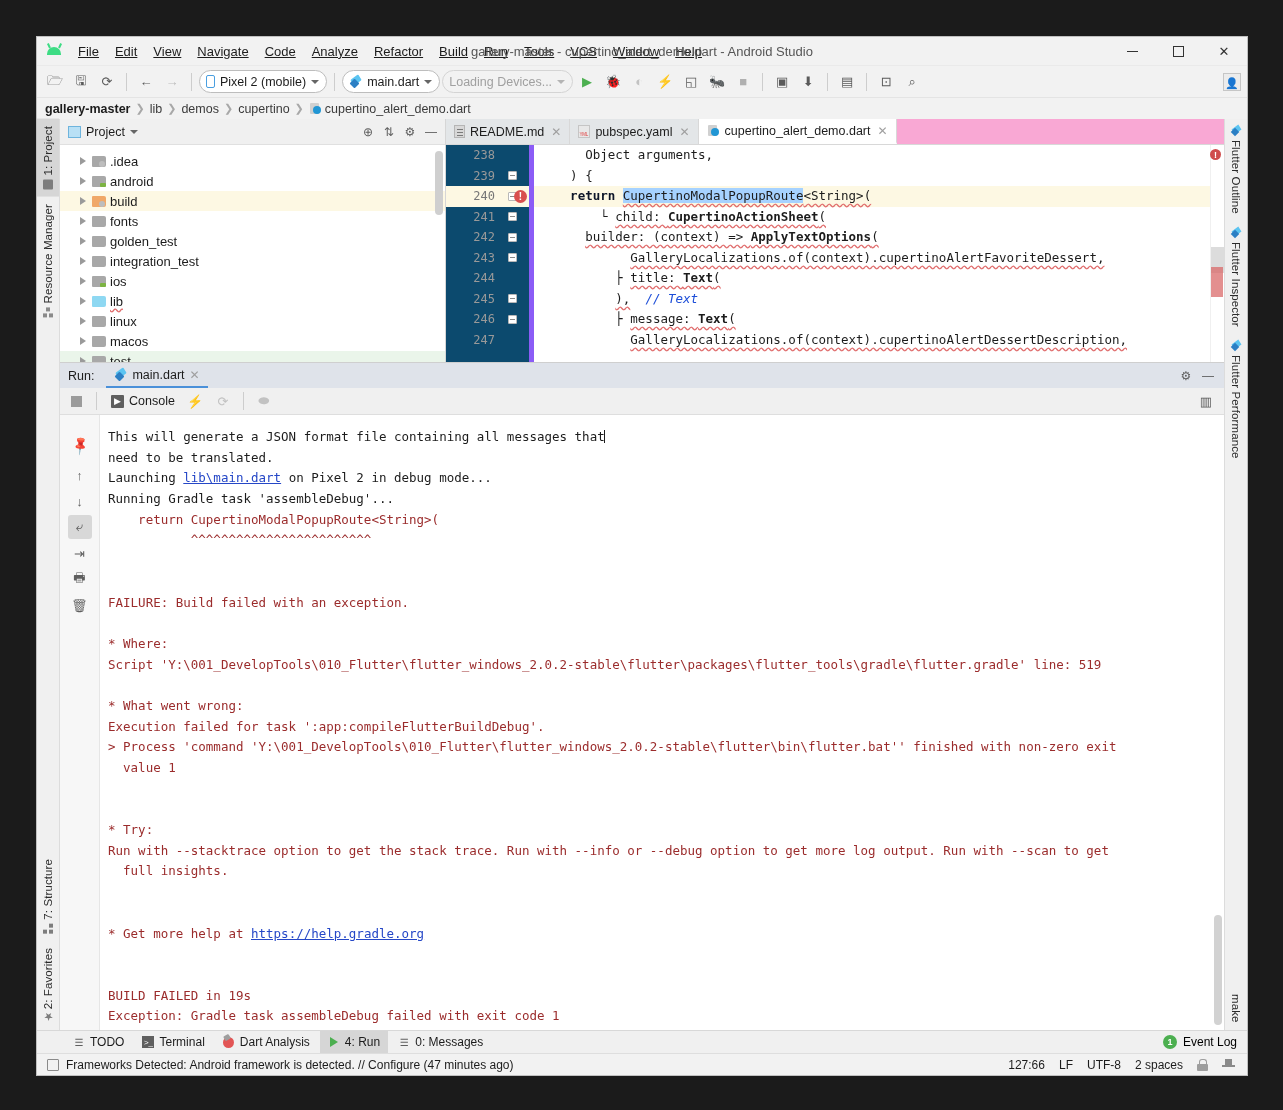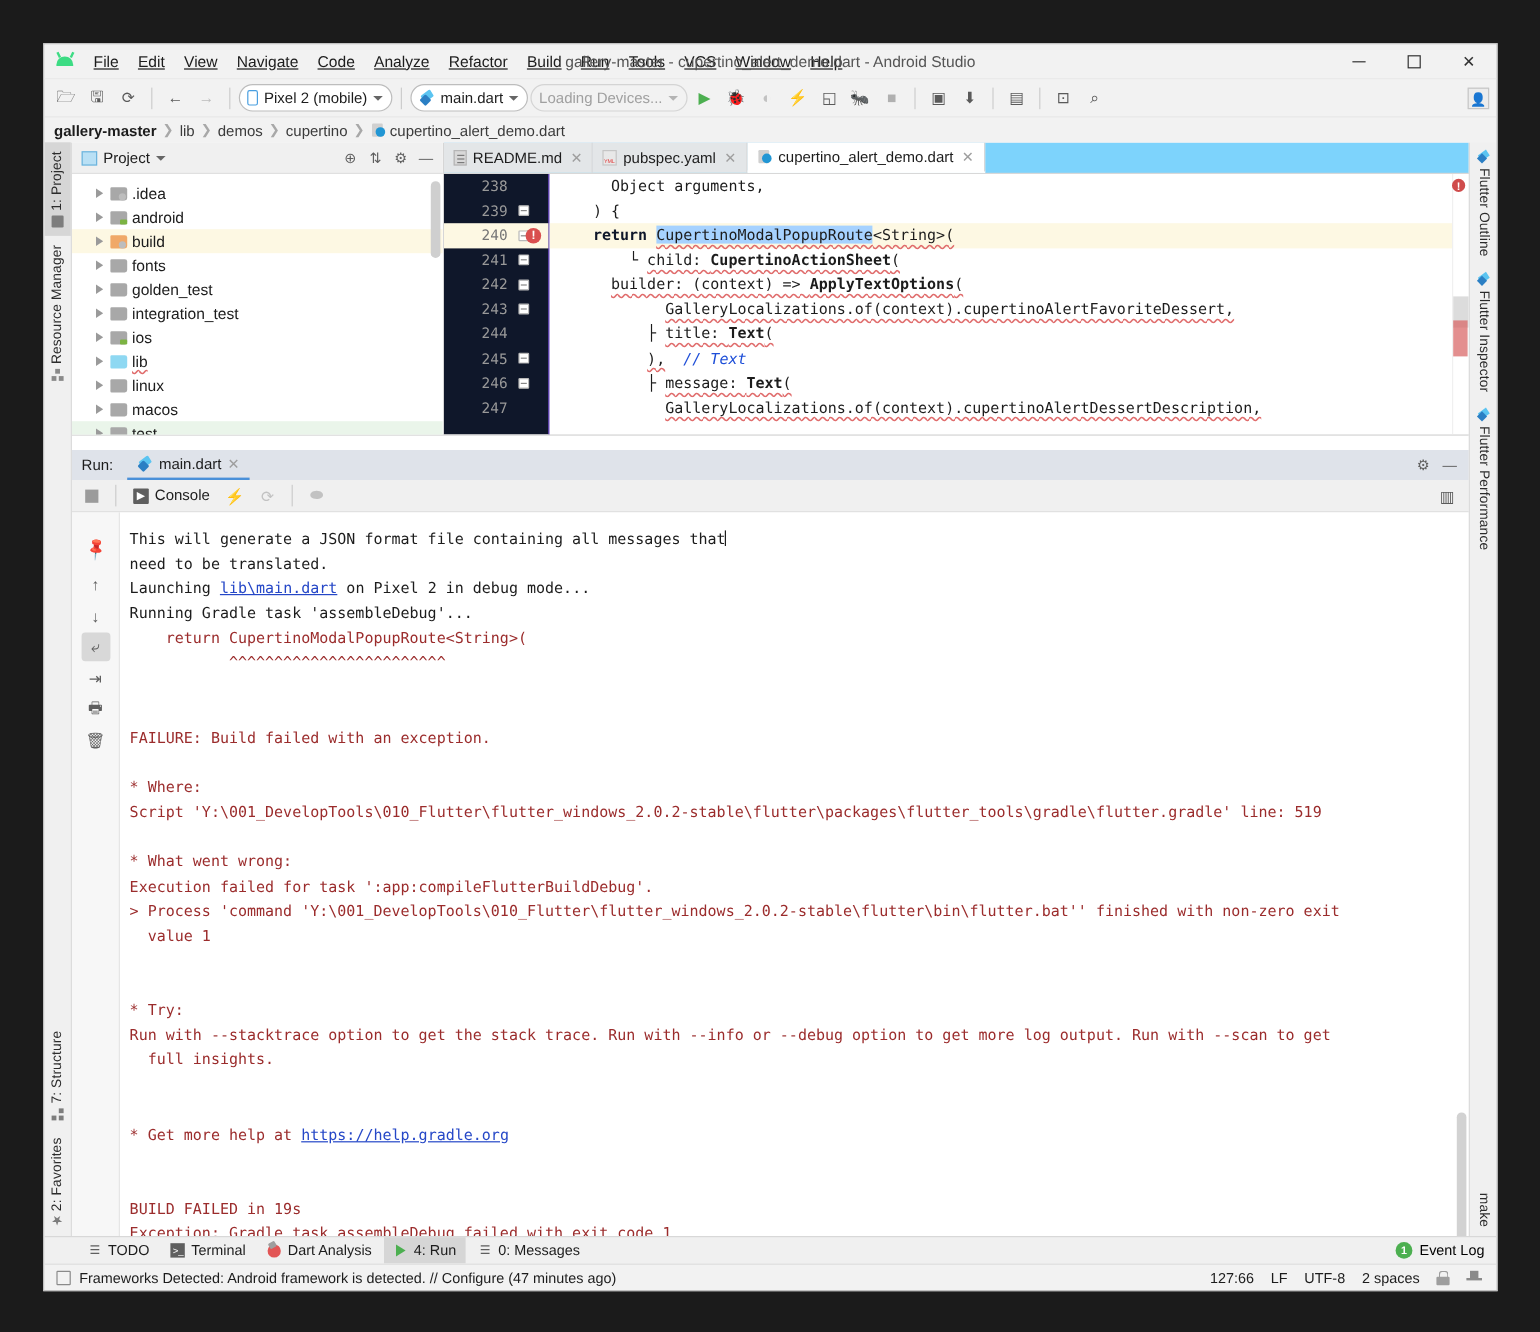--- a/index.html
+++ b/index.html
@@ -151,21 +151,21 @@
   .mini.star { color: #7d7d7d; font-size: 11px; line-height: 10px; }
   .mini.fl { position: relative; }
   .mini.fl::before { content:""; position:absolute; left:2px; top:0; width:7px;height:7px;
       background:#5bc4f1; transform: skewX(-20deg) rotate(45deg); }
   .mini.fl::after { content:""; position:absolute; left:1px; top:3px; width:6px;height:6px;
       background:#2b7fc4; transform: rotate(45deg); }
   .center-col { flex: 1; display: flex; flex-direction: column; min-width: 0; }
   
   .top-pane { height: 243px; display: flex; flex: none; min-height: 0; }
   .project-pane {
-    width: 310px; background: #fff; display: flex; flex-direction: column; flex: none;
+    width: 386px; background: #fff; display: flex; flex-direction: column; flex: none;
     border-right: 1px solid #d6d6d6;
   }
   .pane-header {
     height: 26px; background: #f0f0f0; display: flex; align-items: center;
     padding: 0 4px 0 8px; gap: 5px; flex: none; border-bottom: 1px solid #e0e0e0;
   }
   .pane-header .ph-ico {
     width: 13px; height: 12px; background: #b9e0f5; border: 1px solid #6eb4dd; flex: none;
   }
   .pane-title { font-size: 12.5px; color: #1c1c1c; }
@@ -201,39 +201,39 @@
   }
   .tlabel { position: relative; }
   .tlabel.squiggle { text-decoration: underline wavy #e06c6c; text-underline-offset: 2px; }
   .tree-scroll {
     position: absolute; right: 2px; top: 6px; width: 8px; height: 64px;
     background: #cfcfcf; border-radius: 4px;
   }
   
   .editor-pane { flex: 1; display: flex; flex-direction: column; min-width: 0; background: #fff; }
   .tabbar {
-    height: 26px; background: #7dd3fc; display: flex; align-items: stretch; flex: none;
+    height: 26px; background: #f9a8d4; display: flex; align-items: stretch; flex: none;
     border-bottom: 1px solid #d8d8d8;
   }
   .etab {
     display: flex; align-items: center; gap: 5px; padding: 0 8px; font-size: 12.5px;
     color: #1c1c1c; background: #e3e6e8; border-right: 1px solid #d8d8d8;
   }
   .etab.active { background: #fff; border-bottom: 2px solid #fff; }
   .etab .x { color: #9e9e9e; font-size: 12px; margin-left: 2px; }
   .md-ico { width: 11px; height: 13px; background: #d8d8d8; border: 1px solid #b5b5b5; position: relative; flex:none; }
   .md-ico::after { content:""; position:absolute; left:2px; top:3px; width:6px; height:1px;
      box-shadow: 0 3px 0 #7a7a7a, 0 6px 0 #7a7a7a; background: #7a7a7a; }
   .yml-ico { width: 12px; height: 13px; background: #e8e8e8; border: 1px solid #c5c5c5; position: relative; flex:none;}
   .yml-ico::after { content:"YML"; position:absolute; left:0; bottom:0; font-size:4.5px; color:#e04040;
      font-family: "Liberation Sans", sans-serif; letter-spacing:-0.2px; }
   .code-area { flex: 1; display: flex; position: relative; overflow: hidden; }
   .gutter {
-    width: 88px; background: #0f172a; flex: none; position: relative;
-    border-right: 1px solid #8b5cf6;
+    width: 88px; background: #0c4a6e; flex: none; position: relative;
+    border-right: 5px solid #8b5cf6;
   }
   .gline {
     height: 20.5px; font-family: "DejaVu Sans Mono", monospace; font-size: 12px;
     color: #999; text-align: right; padding-right: 34px; line-height: 20.5px;
   }
   .gline.cur { background: #fdf8e3; color: #777; }
   .fold-mark {
     position: absolute; left: 62px; width: 9px; height: 9px;
     border: 1px solid #b8b8b8; border-radius: 1px; background: #fff;
   }
@@ -263,21 +263,21 @@
     position: absolute; right: 3px; top: 4px; width: 11px; height: 11px; border-radius: 50%;
     background: #cf4b4b; color: #fff; font-size: 9px; font-weight: bold;
     display: flex; align-items: center; justify-content: center;
   }
   .err-band { position: absolute; right: 1px; width: 12px; height: 30px; background: #d96a6a; opacity: .75; }
   .thumb-band { position: absolute; right: 0px; width: 13px; height: 26px; background: #dcdcdc; }
   
   .run-pane { flex: 1; display: flex; flex-direction: column; min-height: 0; background: #fff; border-top: 1px solid #cfcfcf;}
   .run-header {
     height: 25px; background: #dfe3ea; display: flex; align-items: center; flex: none;
-    padding-left: 8px; gap: 2px; margin-top: 12px;
+    padding-left: 8px; gap: 2px;
   }
   .run-label { font-size: 12.5px; color: #1c1c1c; margin-right: 10px; }
   .run-tab {
     display: flex; align-items: center; gap: 5px; height: 100%;
     padding: 0 8px; font-size: 12.5px; color: #1c1c1c;
     border-bottom: 2px solid #4a90d9;
   }
   .run-tab .x { color: #9e9e9e; font-size: 12px; }
   .run-head-right { margin-left: auto; display: flex; align-items: center; gap: 2px; padding-right: 6px; }
   .run-toolbar {

